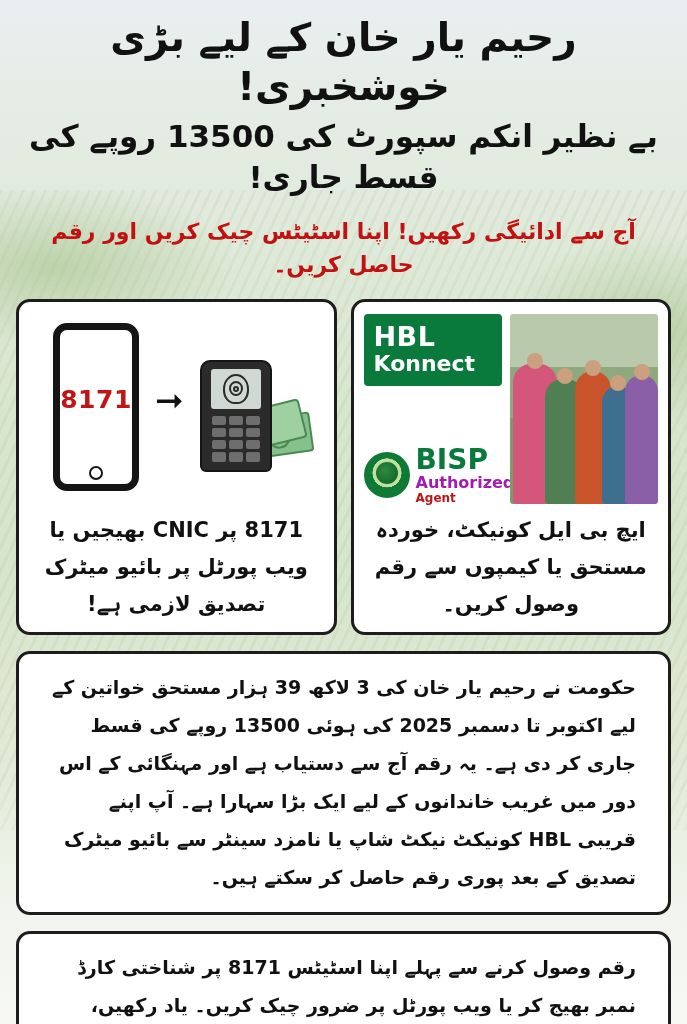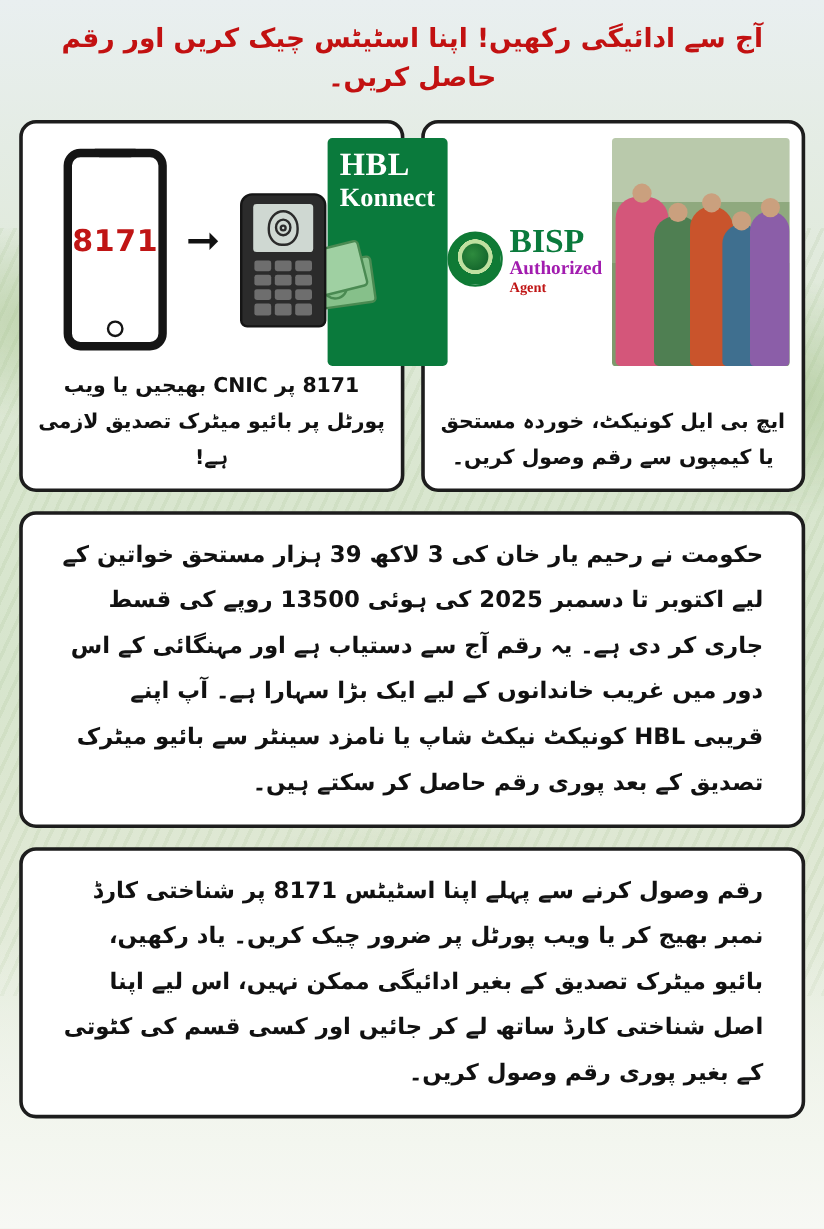--- a/index.html
+++ b/index.html
@@ -69,21 +69,21 @@
     flex: 1 1 0;
     background: #ffffff;
     border: 3px solid #1d1d1d;
     border-radius: 14px;
     padding: 12px 10px 10px;
     display: flex; flex-direction: column; align-items: center;
     min-height: 292px;
   }
   .card-caption {
     direction: rtl; text-align: center;
-    font-size: 17px; font-weight: bold; line-height: 1.75;
+    font-size: 21px; font-weight: bold; line-height: 1.75;
     color: #111; margin-top: auto; padding-top: 8px;
   }
 
   
   .illus-left {
     display: flex; align-items: center; justify-content: center;
     gap: 18px; width: 100%; height: 185px;
   }
   .phone {
     width: 86px; height: 168px;
@@ -148,21 +148,21 @@
   .fingerprint::after{ left:8px; right:8px; top:10px; bottom:10px; }
   .keys {
     position: absolute; top: 54px; left: 10px; right: 10px; bottom: 8px;
     display: grid; grid-template-columns: repeat(3, 1fr);
     grid-template-rows: repeat(4, 1fr); gap: 3px;
   }
   .keys i { background: #6e6e6e; border-radius: 2px; display:block; }
 
   
   .illus-right { display: flex; width: 100%; gap: 8px; height: 190px; }
-  .brands { width: 47%; display: flex; flex-direction: row; justify-content: flex-end; font-family: Liberation Serif, serif; }
+  .brands { width: 47%; display: flex; flex-direction: column; justify-content: space-between; }
   .hbl {
     background: #0a7a3c; color: #fff; border-radius: 4px;
     padding: 8px 10px 10px; line-height: 1.1;
   }
   .hbl .h1 { font-size: 27px; font-weight: bold; letter-spacing: .5px; }
   .hbl .h2 { font-size: 22px; font-weight: bold; }
   .bisp { display: flex; align-items: center; gap: 6px; margin-top: 12px; }
   .bisp-logo {
     width: 46px; height: 46px; border-radius: 50%;
     background: radial-gradient(circle at 50% 45%, #bfe0a0 0 46%, #0f7a35 47% 100%);
@@ -202,20 +202,24 @@
     font-size: 19px; line-height: 2.0; font-weight: bold; color: #111;
   }
 </style>
 </head>
 <body>
 
 <div class="bg"></div>
 
 <div class="page">
 
+  <div class="headline">
+    <div class="l1">رحیم یار خان کے لیے بڑی خوشخبری!</div>
+    <div class="l2">بے نظیر انکم سپورٹ کی 13500 روپے کی قسط جاری!</div>
+  </div>
 
   <div class="subhead">آج سے ادائیگی رکھیں! اپنا اسٹیٹس چیک کریں اور رقم حاصل کریں۔</div>
 
   <div class="cards">
 
     <div class="card">
       <div class="illus-left">
         <div class="phone">
           <div class="notch"></div>
           <div class="screen">

